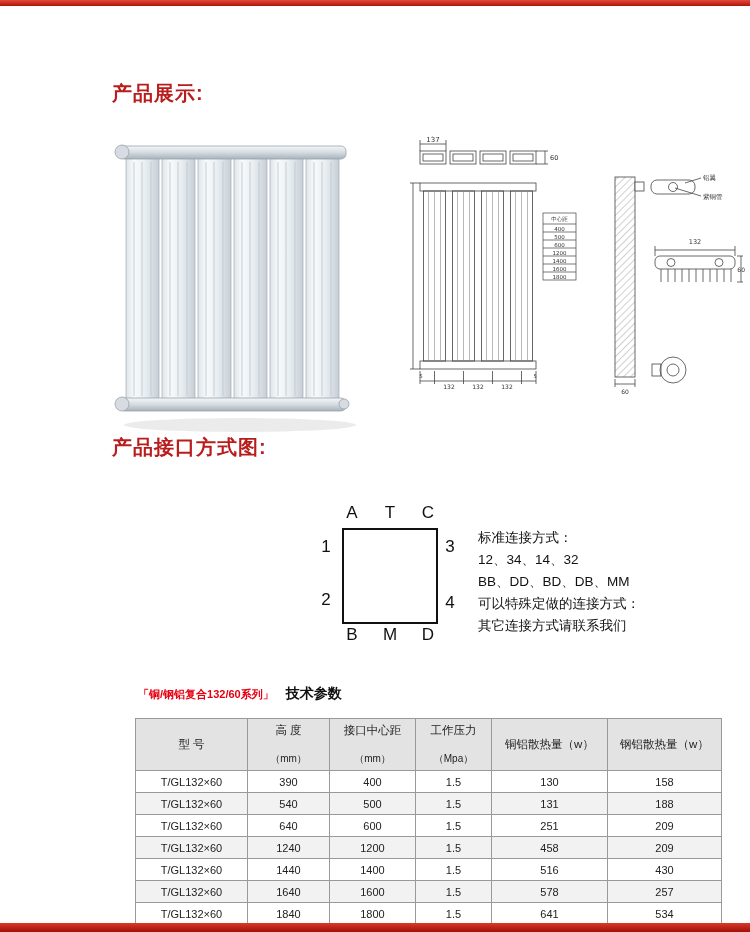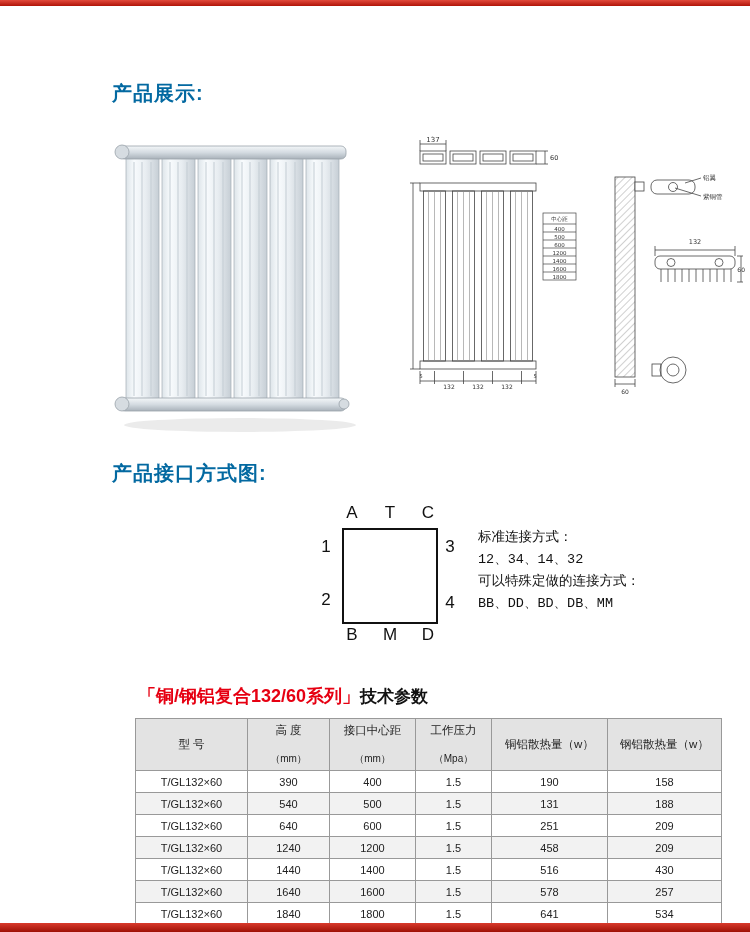--- a/index.html
+++ b/index.html
@@ -3,43 +3,43 @@
 <meta charset="utf-8">
 <style>
   html,body{margin:0;padding:0;background:#fff;}
   body{font-family:"Liberation Sans","DejaVu Sans",sans-serif;color:#222;}
   .page{position:relative;width:750px;height:932px;background:#ffffff;overflow:hidden;}
 
   .red-bar{position:absolute;left:0;right:0;}
   .red-bar.top{top:0;height:6px;background:linear-gradient(#e24a3c,#b01408);}
   .red-bar.bottom{bottom:0;height:9px;background:linear-gradient(#d93a2c,#9e1005);}
 
-  .sec-title{position:absolute;font-weight:bold;font-size:20px;letter-spacing:1px;color:#0369a1;}
+  .sec-title{position:absolute;font-weight:bold;font-size:20px;letter-spacing:1px;color:#b91c1c;}
   #t-display{left:112px;top:80px;}
   #t-structure{left:430px;top:84px;}
-  #t-interface{left:112px;top:460px;}
+  #t-interface{left:112px;top:434px;}
 
   .radiator{position:absolute;left:110px;top:132px;}
   .structure{position:absolute;left:405px;top:135px;}
   svg text{fill:#333;font-family:"DejaVu Sans",sans-serif;}
 
   
   .iface{position:absolute;left:312px;top:503px;width:170px;height:152px;}
   .iface .sq{position:absolute;left:30px;top:25px;width:92px;height:92px;border:2px solid #111;background:#fff;}
   .iface .lab{position:absolute;font-size:17px;color:#111;width:16px;text-align:center;}
   .lab.pa{left:32px;top:0;}   .lab.pt{left:70px;top:0;}   .lab.pc{left:108px;top:0;}
   .lab.p1{left:6px;top:34px;} .lab.p3{left:130px;top:34px;}
   .lab.p2{left:6px;top:87px;} .lab.p4{left:130px;top:90px;}
   .lab.pb{left:32px;top:122px;}.lab.pm{left:70px;top:122px;}.lab.pd{left:108px;top:122px;}
 
-  .iface-notes{position:absolute;left:478px;top:527px;width:240px;font-size:13.5px;line-height:22px;color:#111;font-family:Liberation Mono, monospace;}
+  .iface-notes{position:absolute;left:478px;top:527px;width:240px;font-size:13.5px;line-height:22px;color:#111;}
 
   .tbl-title{position:absolute;left:138px;top:684px;}
-  .tbl-title .series{color:#e60012;font-weight:bold;font-size:18px;}
-  .tbl-title .suffix{color:#111;font-weight:bold;font-size:17px;margin-left:0;}
+  .tbl-title .series{color:#e60012;font-weight:bold;font-size:11px;}
+  .tbl-title .suffix{color:#111;font-weight:bold;font-size:14px;margin-left:12px;}
 
   .tbl-wrap{position:absolute;left:135px;top:718px;width:586px;}
   table{border-collapse:collapse;width:100%;table-layout:fixed;}
   th,td{border:1px solid #999;text-align:center;overflow:hidden;}
   thead th{background:#e3e3e3;font-weight:normal;font-size:11.5px;padding:4px 2px;color:#222;}
   thead th .sub{font-size:10px;margin-top:14px;}
   tbody td{font-size:11px;padding:3px 2px;background:#fff;color:#222;height:15px;}
   tbody tr:nth-child(even) td{background:#f2f2f2;}
 
   .tbl-note{position:absolute;left:136px;top:902px;font-size:11px;color:#333;}
@@ -195,22 +195,23 @@
     <span class="lab p4">4</span>
     <span class="lab pb">B</span>
     <span class="lab pm">M</span>
     <span class="lab pd">D</span>
     <div class="sq"></div>
   </div>
 
   <div class="iface-notes">
     <div>标准连接方式：</div>
     <div>12、34、14、32</div>
+    <div>BB、DD、BD、DB、MM</div>
     <div>可以特殊定做的连接方式：</div>
-    <div>BB、DD、BD、DB、MM</div>
+    <div>其它连接方式请联系我们</div>
   </div>
 
   <div class="tbl-title">
     <span class="series">「铜/钢铝复合132/60系列」</span><span class="suffix">技术参数</span>
   </div>
 
   <div class="tbl-wrap">
     <table>
       <colgroup>
         <col style="width:112px">
@@ -244,21 +245,21 @@
               <div>钢铝散热量（w）</div>
             </th>
         </tr>
       </thead>
       <tbody>
         <tr>
           <td>T/GL132×60</td>
             <td>390</td>
             <td>400</td>
             <td>1.5</td>
-            <td>190</td>
+            <td>130</td>
             <td>158</td>
         </tr>
         <tr>
           <td>T/GL132×60</td>
             <td>540</td>
             <td>500</td>
             <td>1.5</td>
             <td>131</td>
             <td>188</td>
         </tr>

